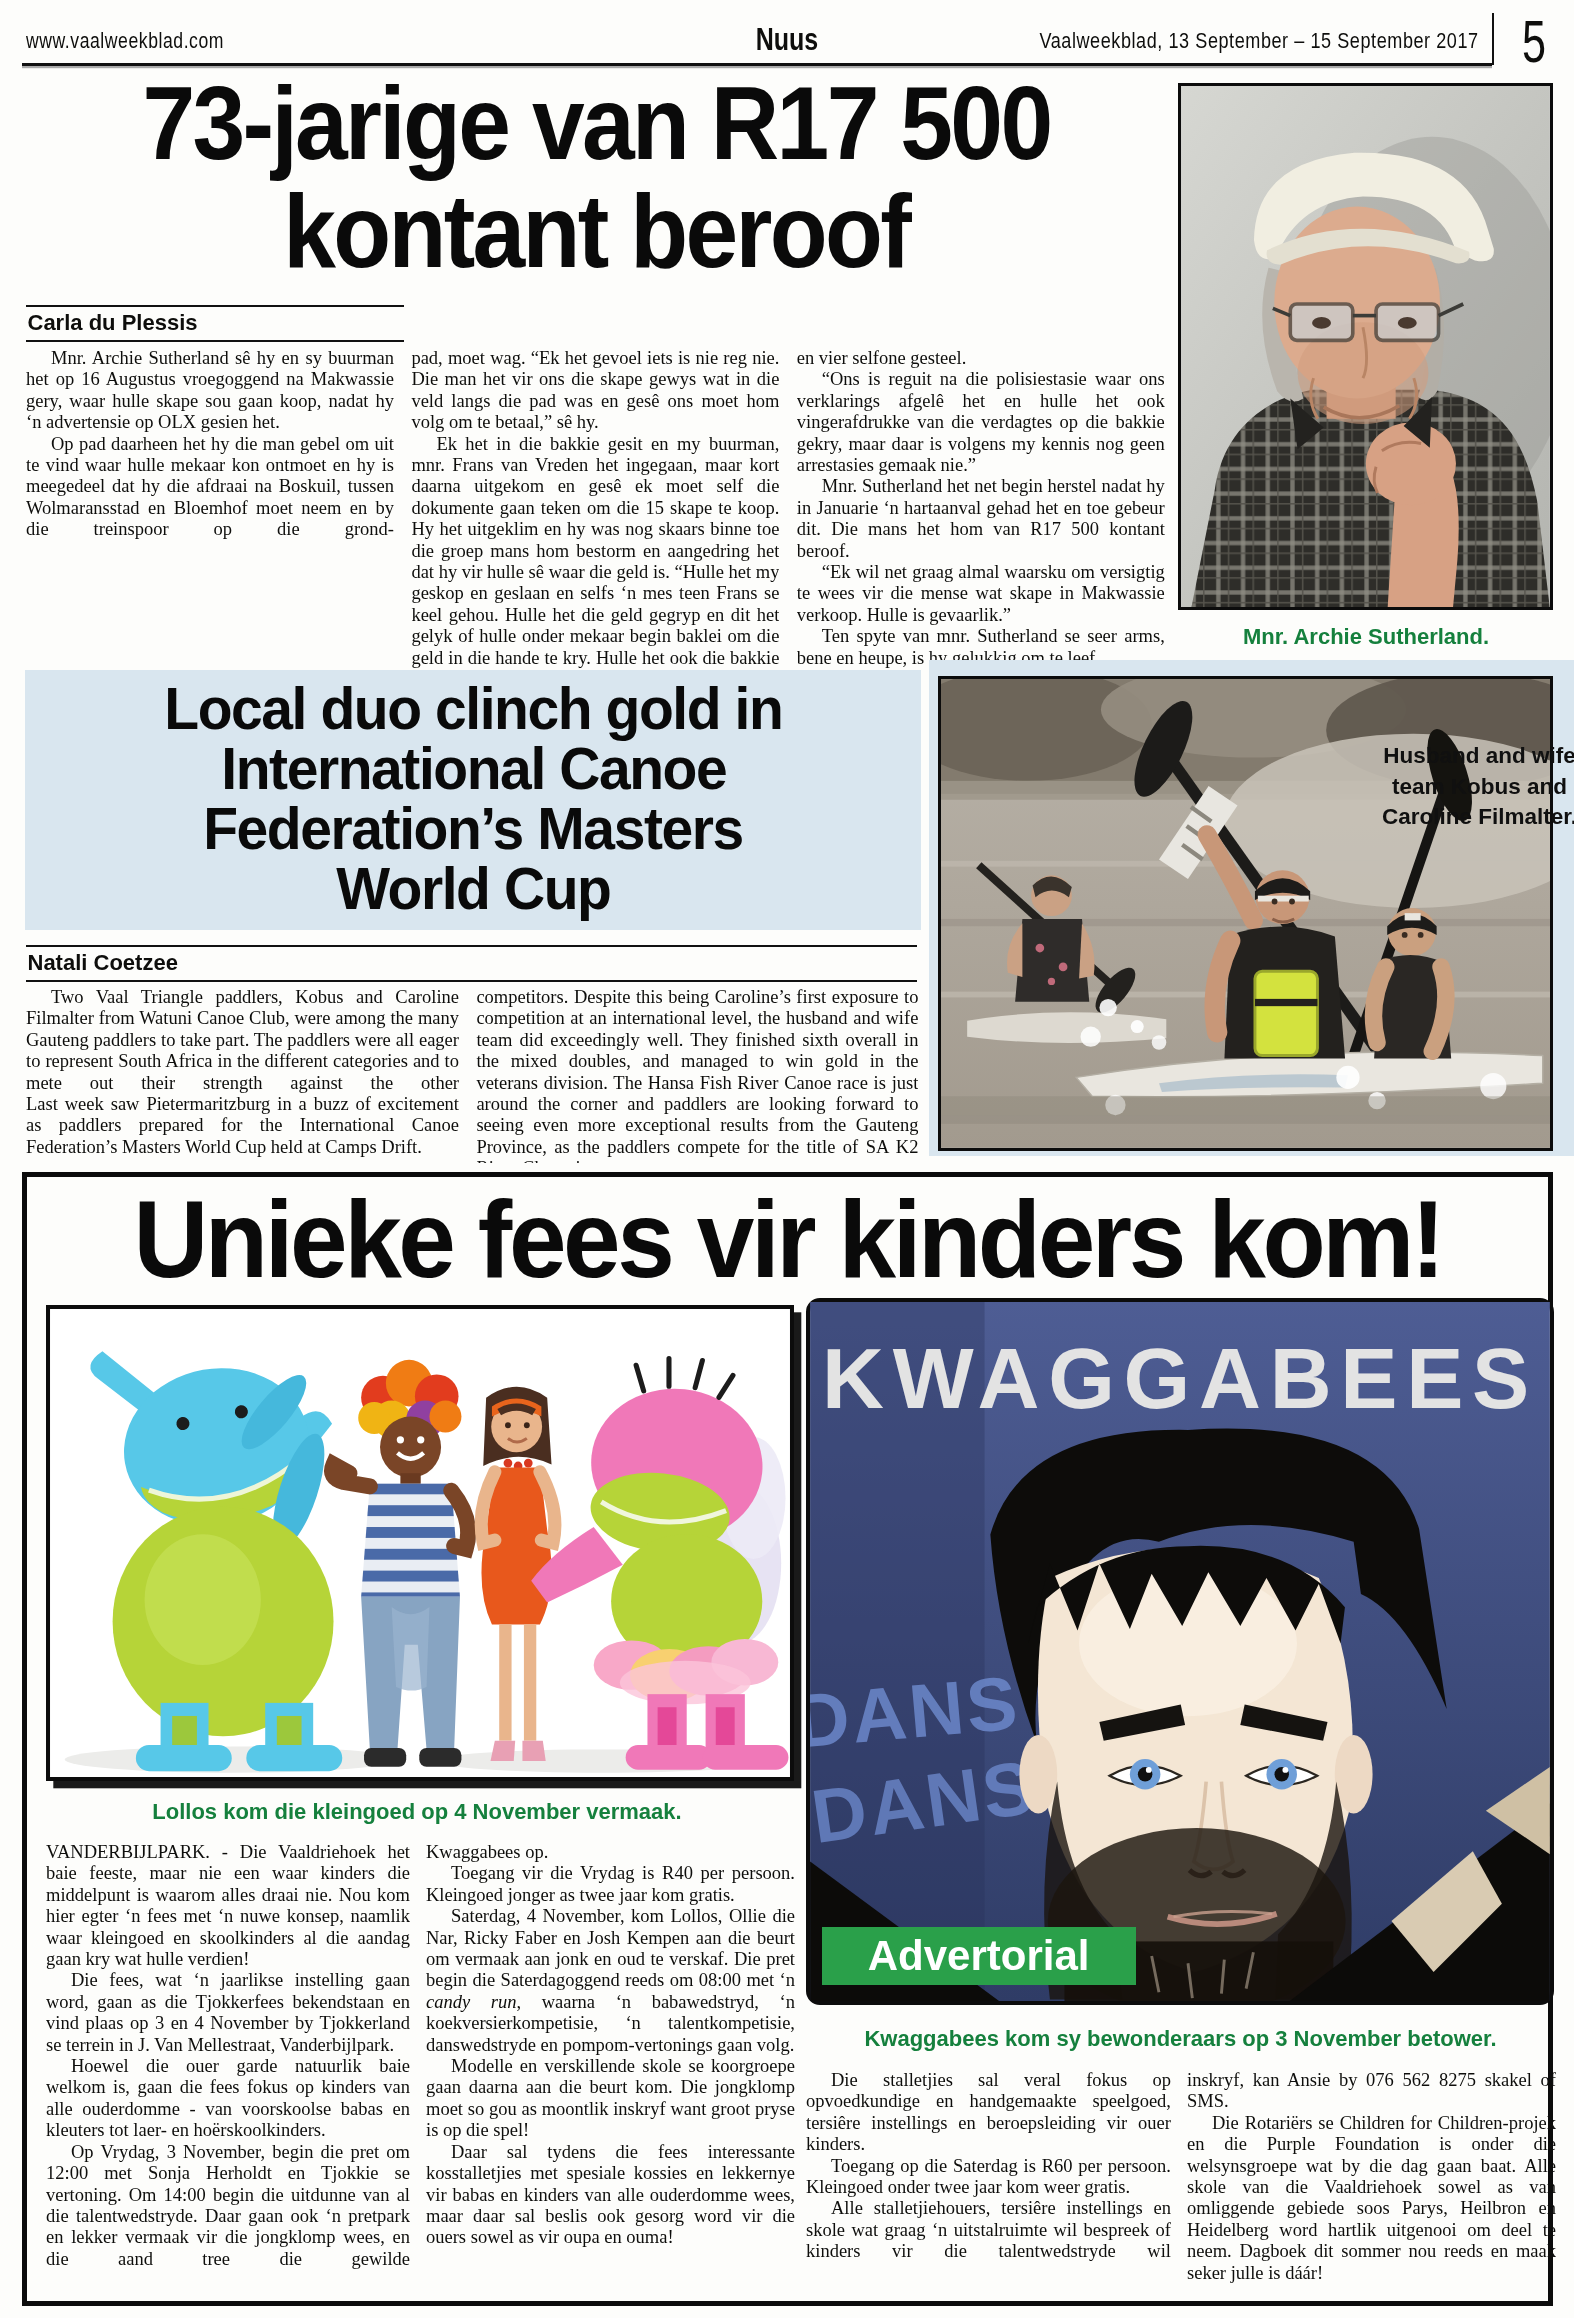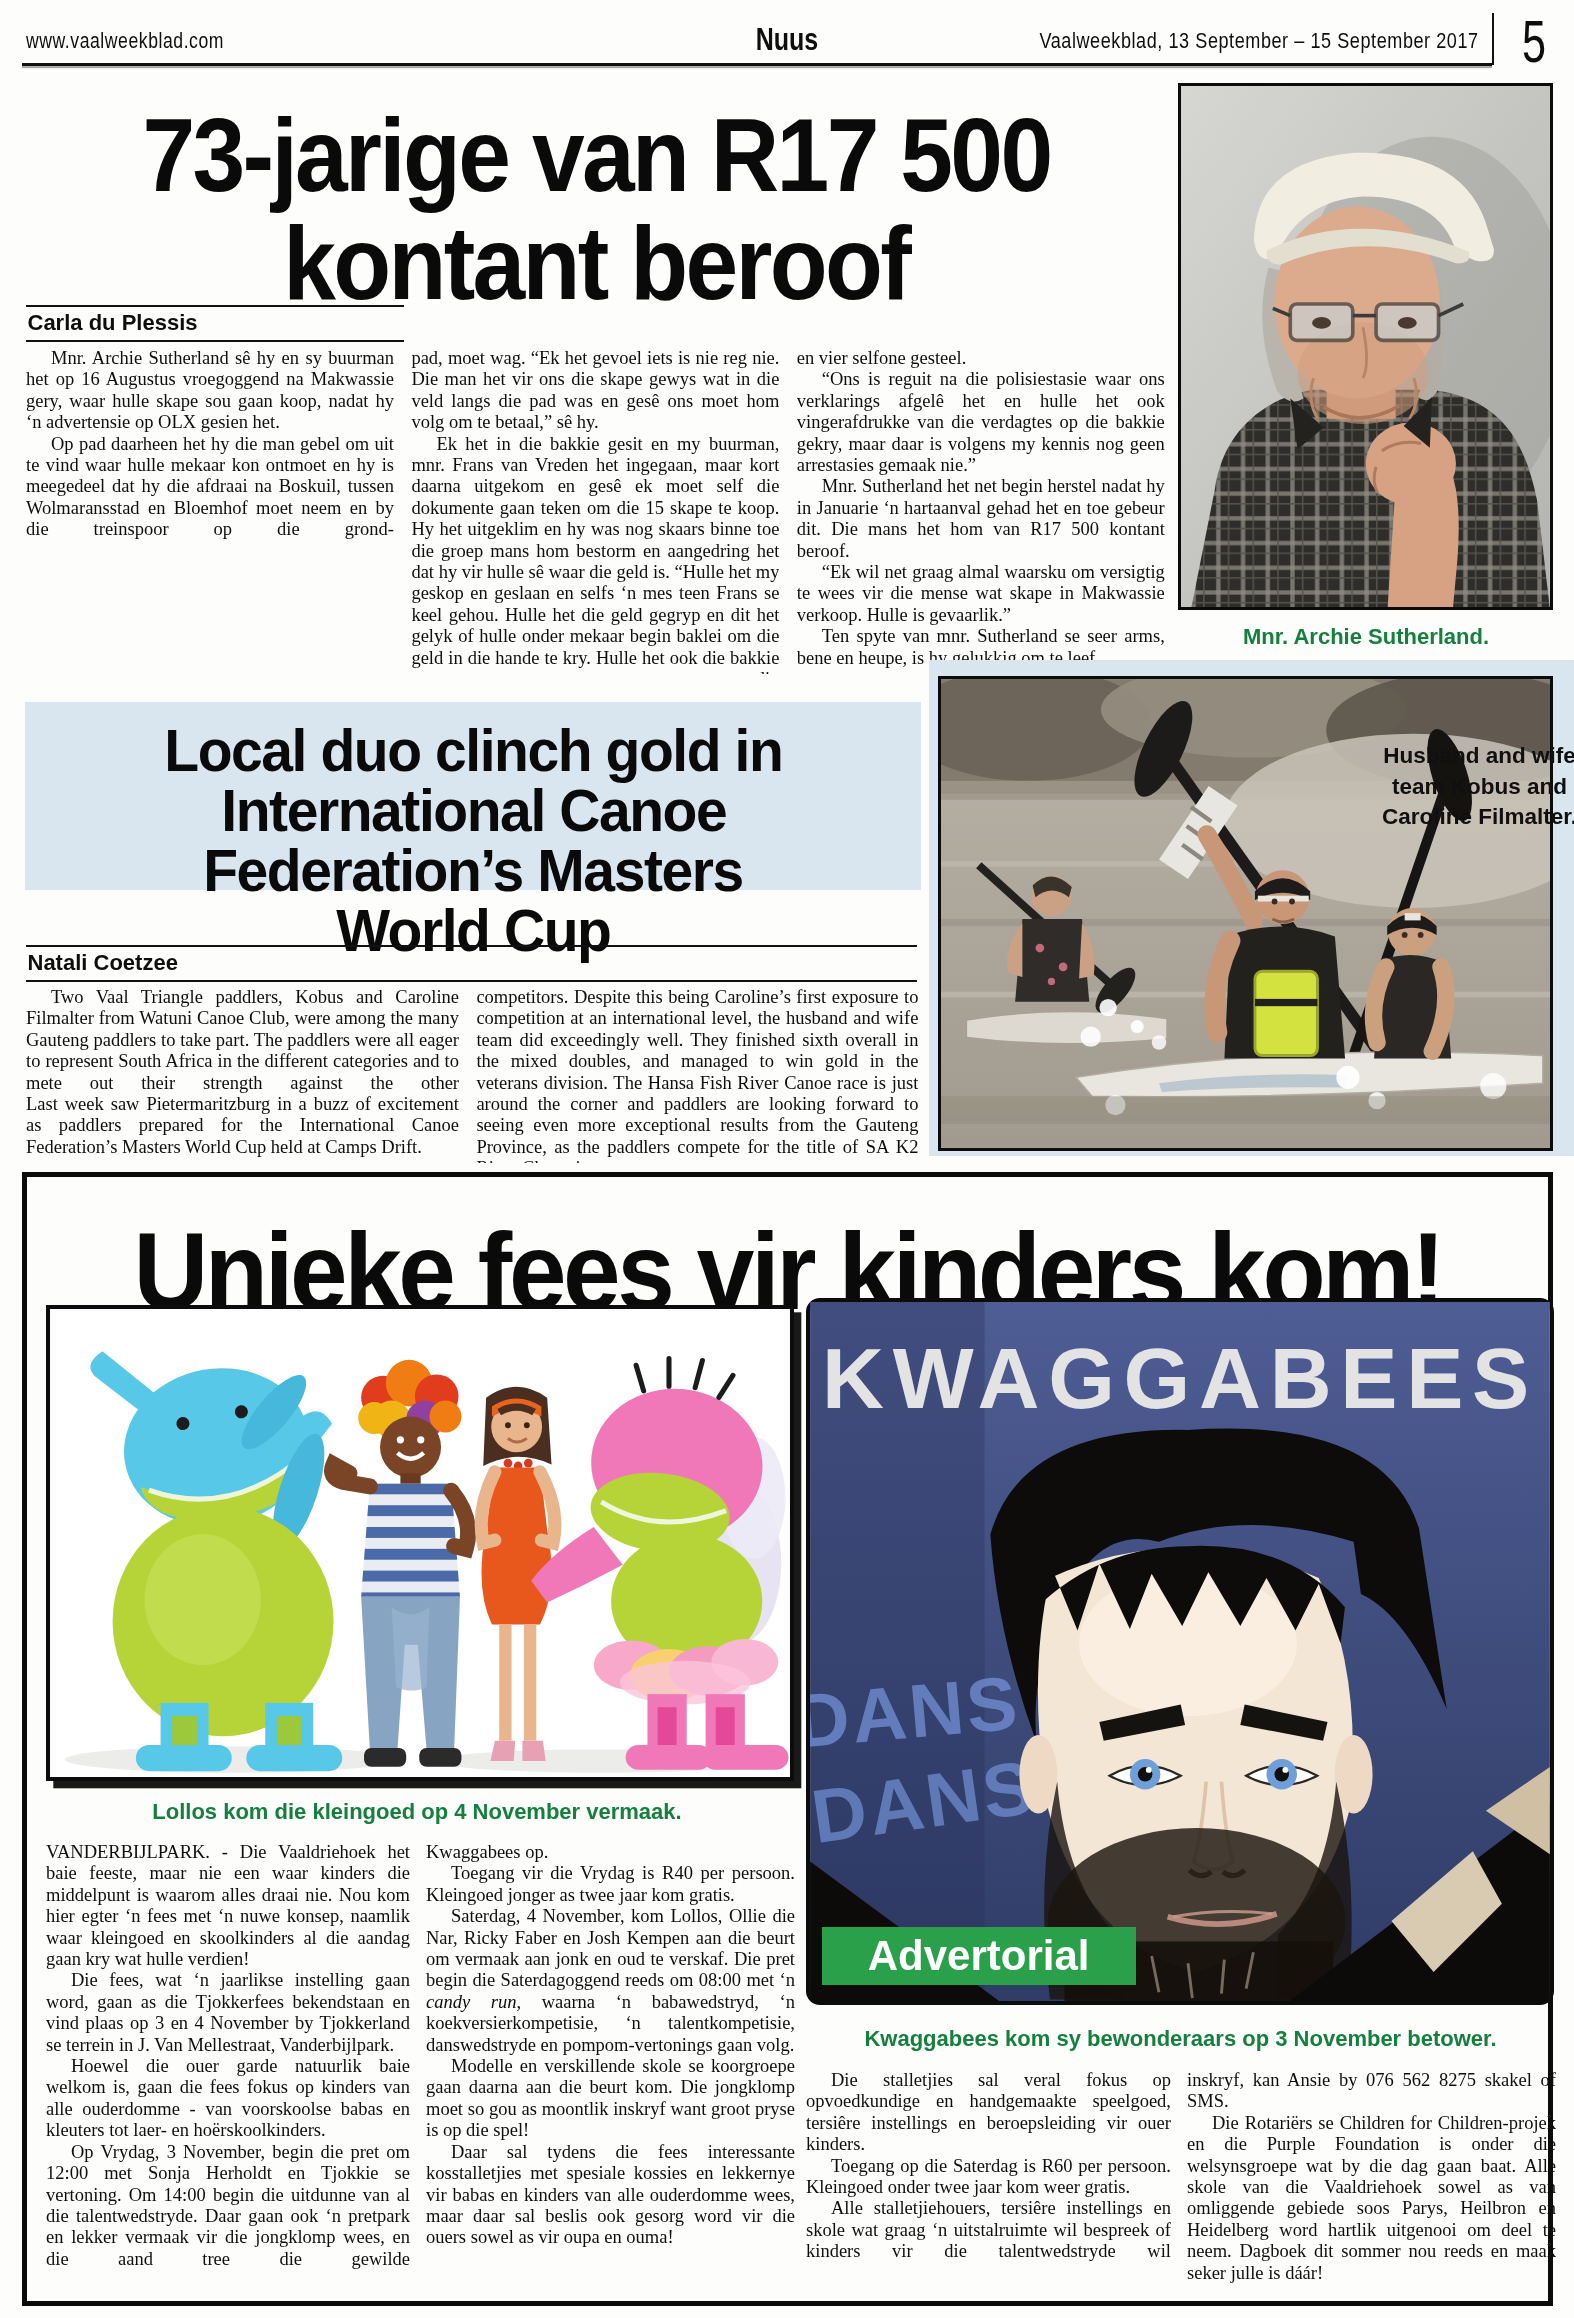--- a/index.html
+++ b/index.html
@@ -13,24 +13,24 @@
   .hdr-section{left:50%;top:22px;transform:translateX(-50%) scaleX(.82);font-family:"Liberation Sans",sans-serif;
            font-weight:bold;font-size:30.5px;white-space:nowrap;}
   .hdr-date{right:95px;top:28px;font-family:"Liberation Sans",sans-serif;font-size:22px;letter-spacing:0.7px;
            transform:scaleX(.82);transform-origin:right center;white-space:nowrap;}
   .hdr-vline{left:1492px;top:13px;width:2.2px;height:52px;background:#111;}
   .hdr-page{left:1505px;top:7.3px;width:58px;text-align:center;font-family:"Liberation Sans",sans-serif;
            font-size:60px;transform:scaleX(.72);transform-origin:center;}
   .hdr-rule{left:22px;top:63px;width:1470px;height:2.9px;background:#111;box-shadow:0 2.2px 0 #aaa;}
 
   
-  .headline{font-family:"Liberation Sans",sans-serif;font-weight:bold;color:#0a0a0a;text-align:center;margin-top:32px;}
+  .headline{font-family:"Liberation Sans",sans-serif;font-weight:bold;color:#0a0a0a;text-align:center;}
   .hl-rob{left:29px;top:70px;width:1134px;font-size:103px;line-height:108px;letter-spacing:-2.9px;}
   .hl-rob .cond{display:inline-block;transform:scaleX(.92);transform-origin:center;white-space:nowrap;}
-  .hl-canoe{left:25.4px;top:670px;width:896px;height:188px;background:#d9e6ef;padding-top:19px;box-sizing:border-box;
+  .hl-canoe{left:25.4px;top:670px;width:896px;height:260px;background:#d9e6ef;padding-top:9px;box-sizing:border-box;
             font-size:60px;line-height:60px;letter-spacing:-1.5px;}
   .hl-canoe .cond{display:inline-block;transform:scaleX(.95);transform-origin:center;white-space:nowrap;}
   .hl-fees{left:5.1px;top:7.3px;width:1511px;font-size:109px;line-height:111px;letter-spacing:-3.6px;}
   .hl-fees .cond{display:inline-block;transform:scaleX(.95);transform-origin:center;white-space:nowrap;}
 
   
   .byline{font-family:"Liberation Sans",sans-serif;font-weight:bold;font-size:22px;
           border-top:2.2px solid #111;border-bottom:2.2px solid #111;padding:2.9px 1.5px 4.4px 1.5px;box-sizing:border-box;}
 
   

